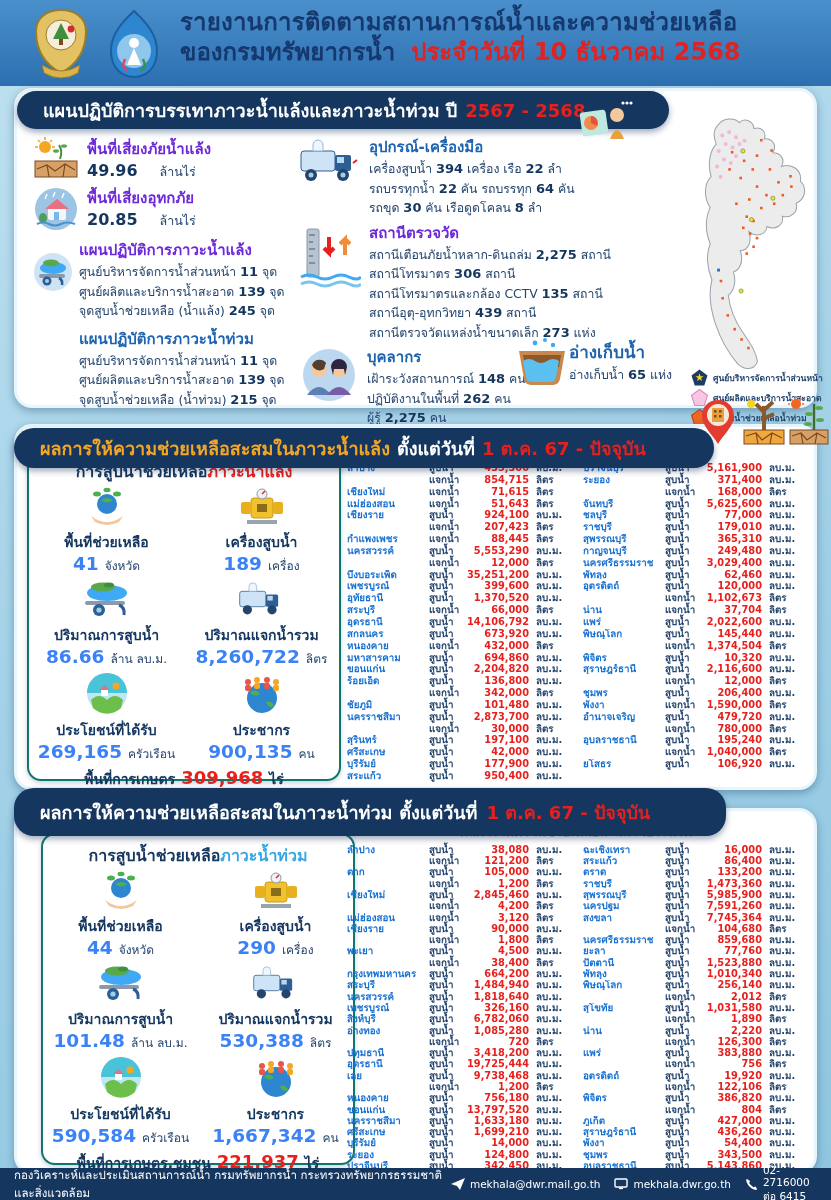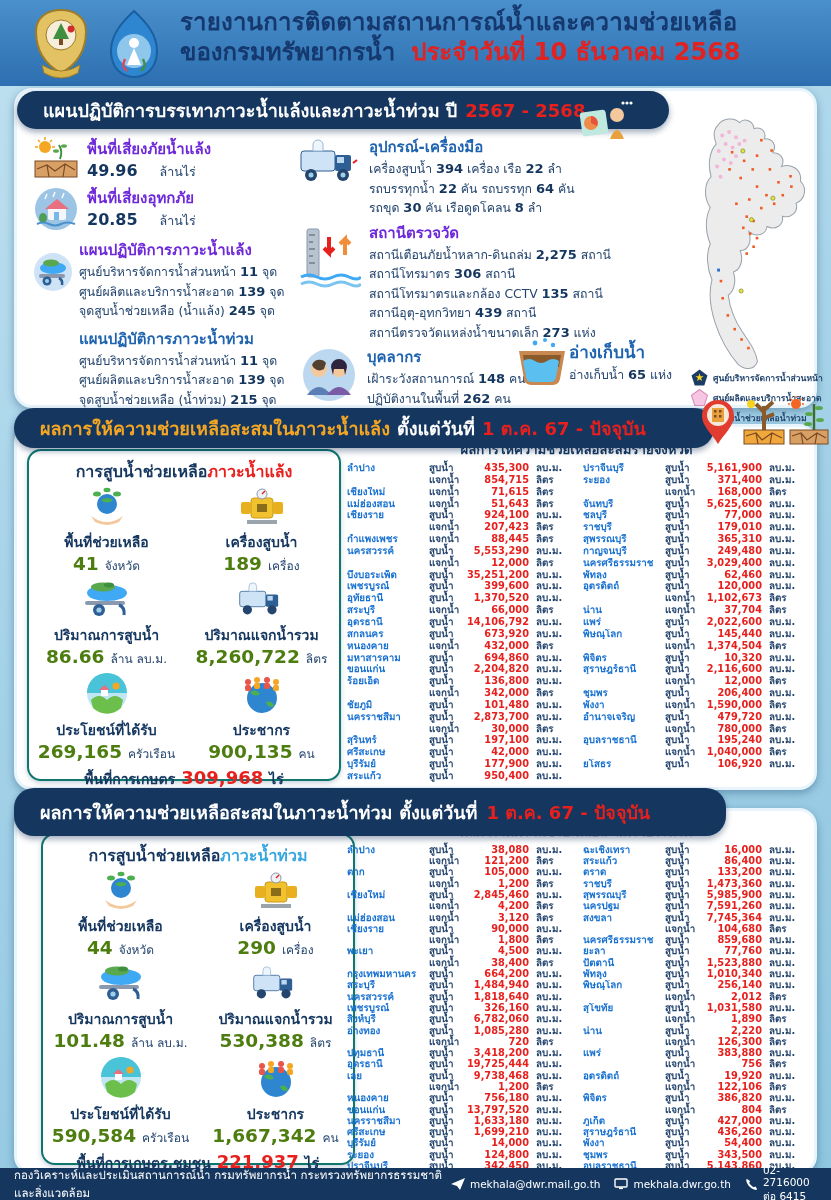--- a/index.html
+++ b/index.html
@@ -39,21 +39,21 @@
   .maplegend{position:absolute;left:22px;top:272px;}
   .mlrow{display:flex;align-items:center;gap:5px;margin-bottom:3px;}
   .mlrow span.lbl{font-size:8.6px;color:#24456e;font-weight:700;white-space:nowrap;}
   
   .statcard{position:absolute;background:#fff;border:2px solid #0f766e;border-radius:14px;
     box-shadow:0 2px 5px rgba(30,70,120,.25);}
   .sc-title{text-align:center;font-size:16px;font-weight:800;color:#14365f;margin-top:8px;}
   .sgrid{display:grid;grid-template-columns:1fr 1fr;row-gap:4px;margin-top:2px;}
   .stat{text-align:center;}
   .stat .slabel{font-size:14px;font-weight:800;color:#14365f;margin-top:1px;}
-  .stat .sval{font-size:18.5px;font-weight:800;color:#4d7c0f;}
+  .stat .sval{font-size:18.5px;font-weight:800;color:#3b82f6;}
   .stat .sunit{font-size:12px;font-weight:400;color:#24456e;margin-left:6px;}
   .agri{ text-align:center;margin-top:4px;font-size:14px;font-weight:800;color:#14365f;}
   .agri .sval{font-size:18px;color:#e8201d;margin:0 6px;}
   
   .tbl-title{text-align:center;font-size:13.2px;font-weight:800;color:#14365f;}
   .tgroups{display:flex;gap:10px;margin-top:2px;}
   .tgroup{width:236px;}
   .trow{display:flex;align-items:center;}
   .s2 .trow{height:11.85px;} .s3 .trow{height:11.3px;}
   .trow span{display:block;font-size:9.8px;line-height:1;white-space:nowrap;}
@@ -347,21 +347,21 @@
         <div class="mlrow">
           <svg class="icn" width="17" height="17" viewBox="0 0 16 16">
               <polygon points="8,0.5 15.5,6 12.5,15.5 3.5,15.5 0.5,6" fill="#f26522" stroke="#b8431a"></polygon>
             </svg>
           <span class="lbl">จุดสูบน้ำช่วยเหลือน้ำท่วม</span>
         </div>
       </div>
     </div>
   </div>
 
-  <div class="band" style="left:14px;top:408px;width:648px;height:40px;">
+  <div class="band" style="left:14px;top:428px;width:648px;height:40px;">
     <span class="bt ora">ผลการให้ความช่วยเหลือสะสมในภาวะน้ำแล้ง</span>
     <span class="bt wht" style="margin-left:7px">ตั้งแต่วันที่</span>
     <span class="bt red" style="margin-left:7px">1 ต.ค. 67 - ปัจจุบัน</span>
   </div>
   <svg style="position:absolute;left:700px;top:398px;z-index:6" width="36" height="48" viewBox="0 0 36 48">
     <path d="M18 2 C28 2 34 9 34 18 C34 28 24 36 18 46 C12 36 2 28 2 18 C2 9 8 2 18 2 Z" fill="#e23c30"></path>
     <circle cx="18" cy="17" r="11" fill="#f6e9d8"></circle>
     <rect x="12" y="10" width="12" height="14" fill="#e8a13c"></rect>
       <g fill="#7a4a22">
         <rect x="14" y="12" width="2.5" height="2.5"></rect>

